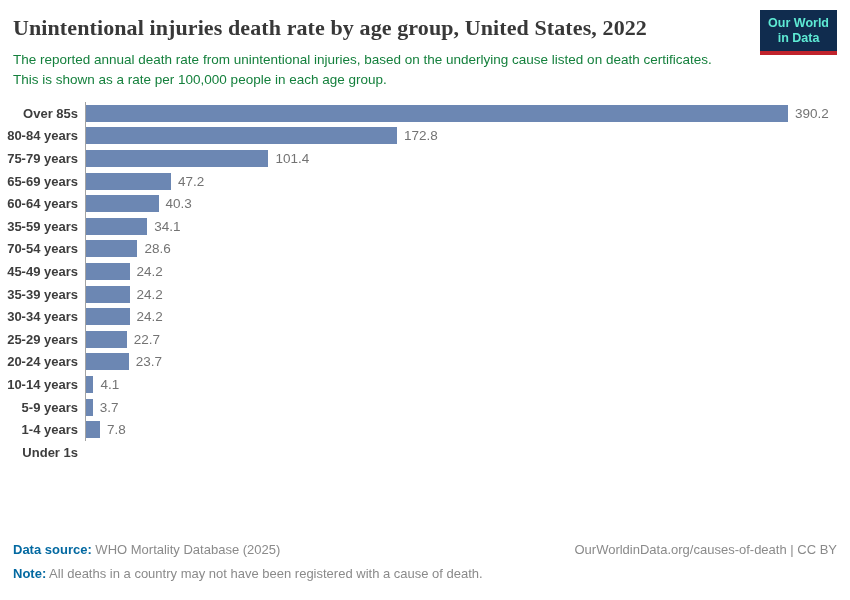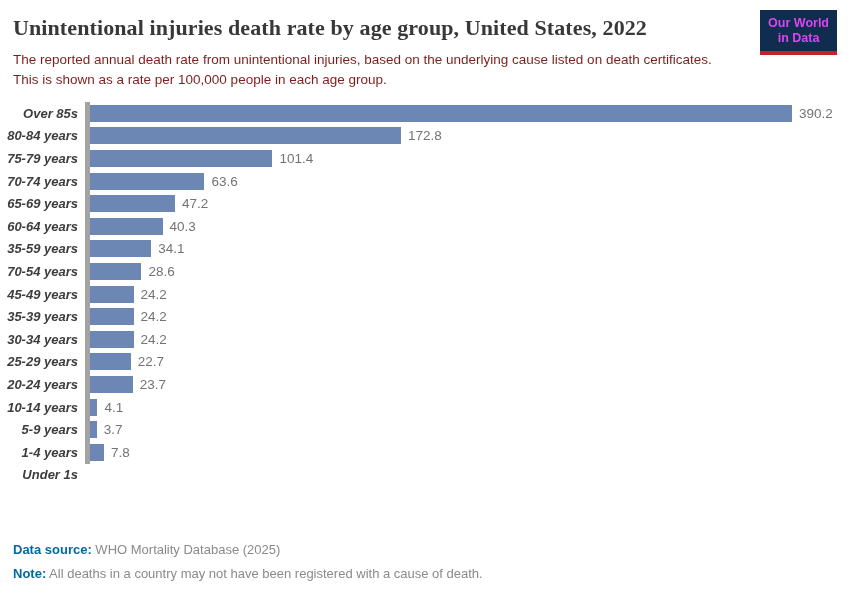--- a/index.html
+++ b/index.html
@@ -9,38 +9,38 @@
 
   
   .header { position: absolute; top: 0; left: 0; right: 0; }
   .chart-title {
     position: absolute; top: 15px; left: 13px; width: 740px;
     font-family: "Liberation Serif", "DejaVu Serif", serif;
     font-size: 22px; font-weight: 700; color: #383838; letter-spacing: 0.1px;
   }
   .chart-subtitle {
     position: absolute; top: 50px; left: 13px; width: 700px;
-    font-size: 13.5px; line-height: 20px; color: #7f1d1d;
+    font-size: 13.5px; line-height: 20px; color: #15803d;
   }
   .logo {
     position: absolute; top: 10px; right: 13px;
     background: #102c4e; border-bottom: 4px solid #c0232c;
     padding: 6px 8px 5px 8px; text-align: center;
   }
-  .logo span { display: block; color: #d946ef; font-weight: 700; font-size: 12.5px; line-height: 15px; }
+  .logo span { display: block; color: #5eead4; font-weight: 700; font-size: 12.5px; line-height: 15px; }
 
   
   .chart { position: absolute; top: 102px; left: 0; right: 0; }
   .row { display: flex; align-items: center; height: 22.6px; }
   .ylabel {
     width: 85px; padding-right: 7px; text-align: right; flex: 0 0 85px;
-    font-size: 13px; font-weight: 700; color: #3d3d3d; white-space: nowrap; font-style: italic;
+    font-size: 13px; font-weight: 700; color: #3d3d3d; white-space: nowrap;
   }
   .track {
-    flex: 1 1 auto; height: 100%; border-left: 5px solid #a3a3a3;
+    flex: 1 1 auto; height: 100%; border-left: 1px solid #a3a3a3;
     display: flex; align-items: center;
   }
   .bar { height: 17px; background: #6c87b3; flex: 0 0 auto; }
   .val { font-size: 13.5px; color: #737373; margin-left: 7px; white-space: nowrap; }
 
   
   .footer { position: absolute; left: 13px; right: 13px; top: 542px; font-size: 13px; color: #8a8a8a; }
   .frow { display: flex; justify-content: space-between; align-items: baseline; }
   .footer b { font-weight: 700; color: #0369a1; }
   .note-line { margin-top: 9px; }
@@ -74,27 +74,20 @@
           <div class="track">
             <div class="bar" style="width: 310.881px; background: rgb(108, 135, 179);"></div>
             <span class="val">172.8</span>
           </div>
         </div>
         <div class="row">
           <div class="ylabel">75-79 years</div>
           <div class="track">
             <div class="bar" style="width: 182.426px; background: rgb(108, 135, 179);"></div>
             <span class="val">101.4</span>
-          </div>
-        </div>
-        <div class="row">
-          <div class="ylabel">70-74 years</div>
-          <div class="track">
-            <div class="bar" style="width: 114.421px; background: rgb(108, 135, 179);"></div>
-            <span class="val">63.6</span>
           </div>
         </div>
         <div class="row">
           <div class="ylabel">65-69 years</div>
           <div class="track">
             <div class="bar" style="width: 84.9165px; background: rgb(108, 135, 179);"></div>
             <span class="val">47.2</span>
           </div>
         </div>
         <div class="row">
@@ -176,17 +169,18 @@
         </div>
         <div class="row">
           <div class="ylabel">Under 1s</div>
         </div>
       </div>
   </main>
 
   <footer class="footer">
     <div class="frow">
       <div><b>Data source:</b><span> WHO Mortality Database (2025)</span></div>
+      <a class="citation" href="#">OurWorldinData.org/causes-of-death | CC BY</a>
     </div>
     <div class="note-line"><b>Note:</b><span> All deaths in a country may not have been registered with a cause of death.</span></div>
   </footer>
 
 </div>
 
 </body></html>

